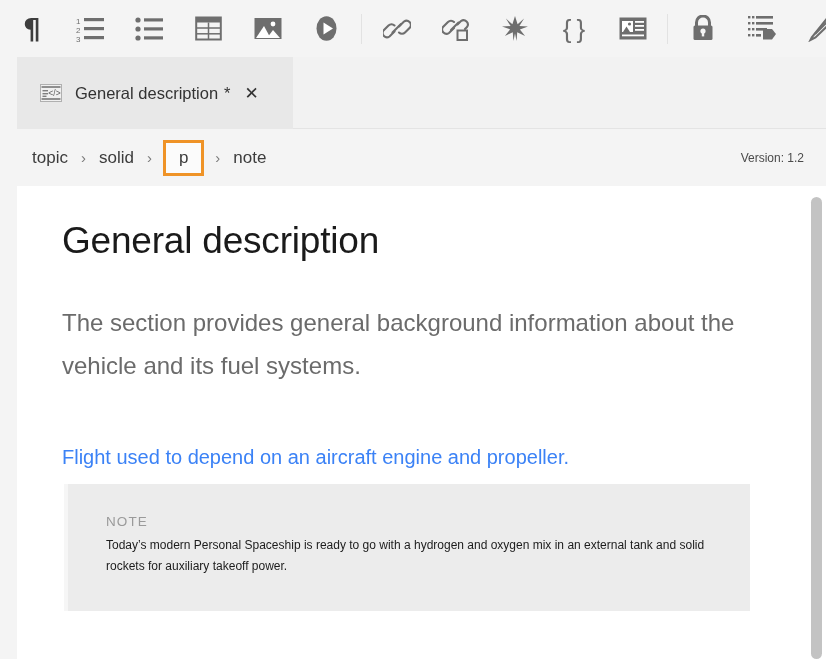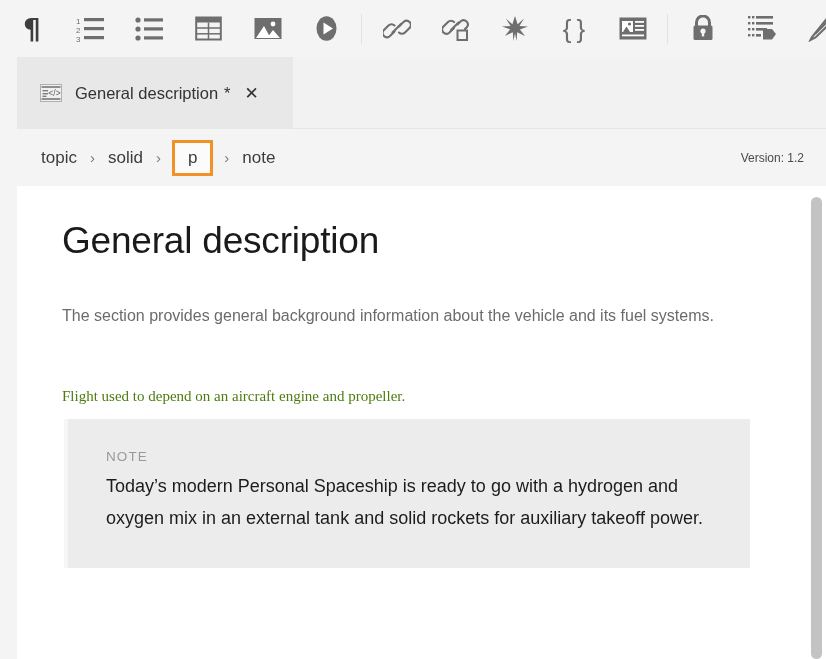--- a/index.html
+++ b/index.html
@@ -118,21 +118,21 @@
     display: flex;
     align-items: center;
   }
   .crumb {
     font-size: 17px;
     color: #3c3c3c;
     padding: 2px 4px;
     cursor: pointer;
     white-space: nowrap;
   }
-  .crumb:first-child { margin-left: 20px; }
+  .crumb:first-child { margin-left: 11px; }
   .crumb-sep {
     font-size: 15px;
     color: #7a7a7a;
     margin: 0 9px;
     user-select: none;
   }
   .crumb-active {
     border: 3px solid #ef9327;
     padding: 5px 13px;
     margin: 0 2px;
@@ -170,52 +170,51 @@
   }
   .doc-title {
     font-size: 37px;
     color: #1a1a1a;
     font-weight: normal;
     margin: 0;
     line-height: 1.25;
     letter-spacing: -0.2px;
   }
   .doc-shortdesc {
-    font-size: 16px;
+    font-size: 24px;
     color: #6b6b6b;
     line-height: 1.78;
     margin: 38px 0 0 0;
     max-width: 690px;
   }
   .doc-para {
-    font-size: 15px;
-    color: #4d7c0f;
+    font-size: 20px;
+    color: #3b82f6;
     line-height: 1.5;
     margin: 54px 0 0 0;
-    font-family: Liberation Serif, serif;
   }
 
   
   .note {
     margin-top: 12px;
     margin-left: 2px;
     width: 686px;
     background: #ececec;
     border-left: 4px solid #f6f6f6;
     box-sizing: border-box;
     padding: 30px 24px 34px 38px;
   }
   .note-label {
     font-size: 13.5px;
     letter-spacing: 1.1px;
     color: #9a9a9a;
     margin-bottom: 6px;
   }
   .note-body {
-    font-size: 18px;
+    font-size: 12px;
     color: #1c1c1c;
     line-height: 1.78;
     margin: 0;
   }
 
   
   .scroll-track {
     position: absolute;
     right: 0; top: 186px;
     width: 18px;

